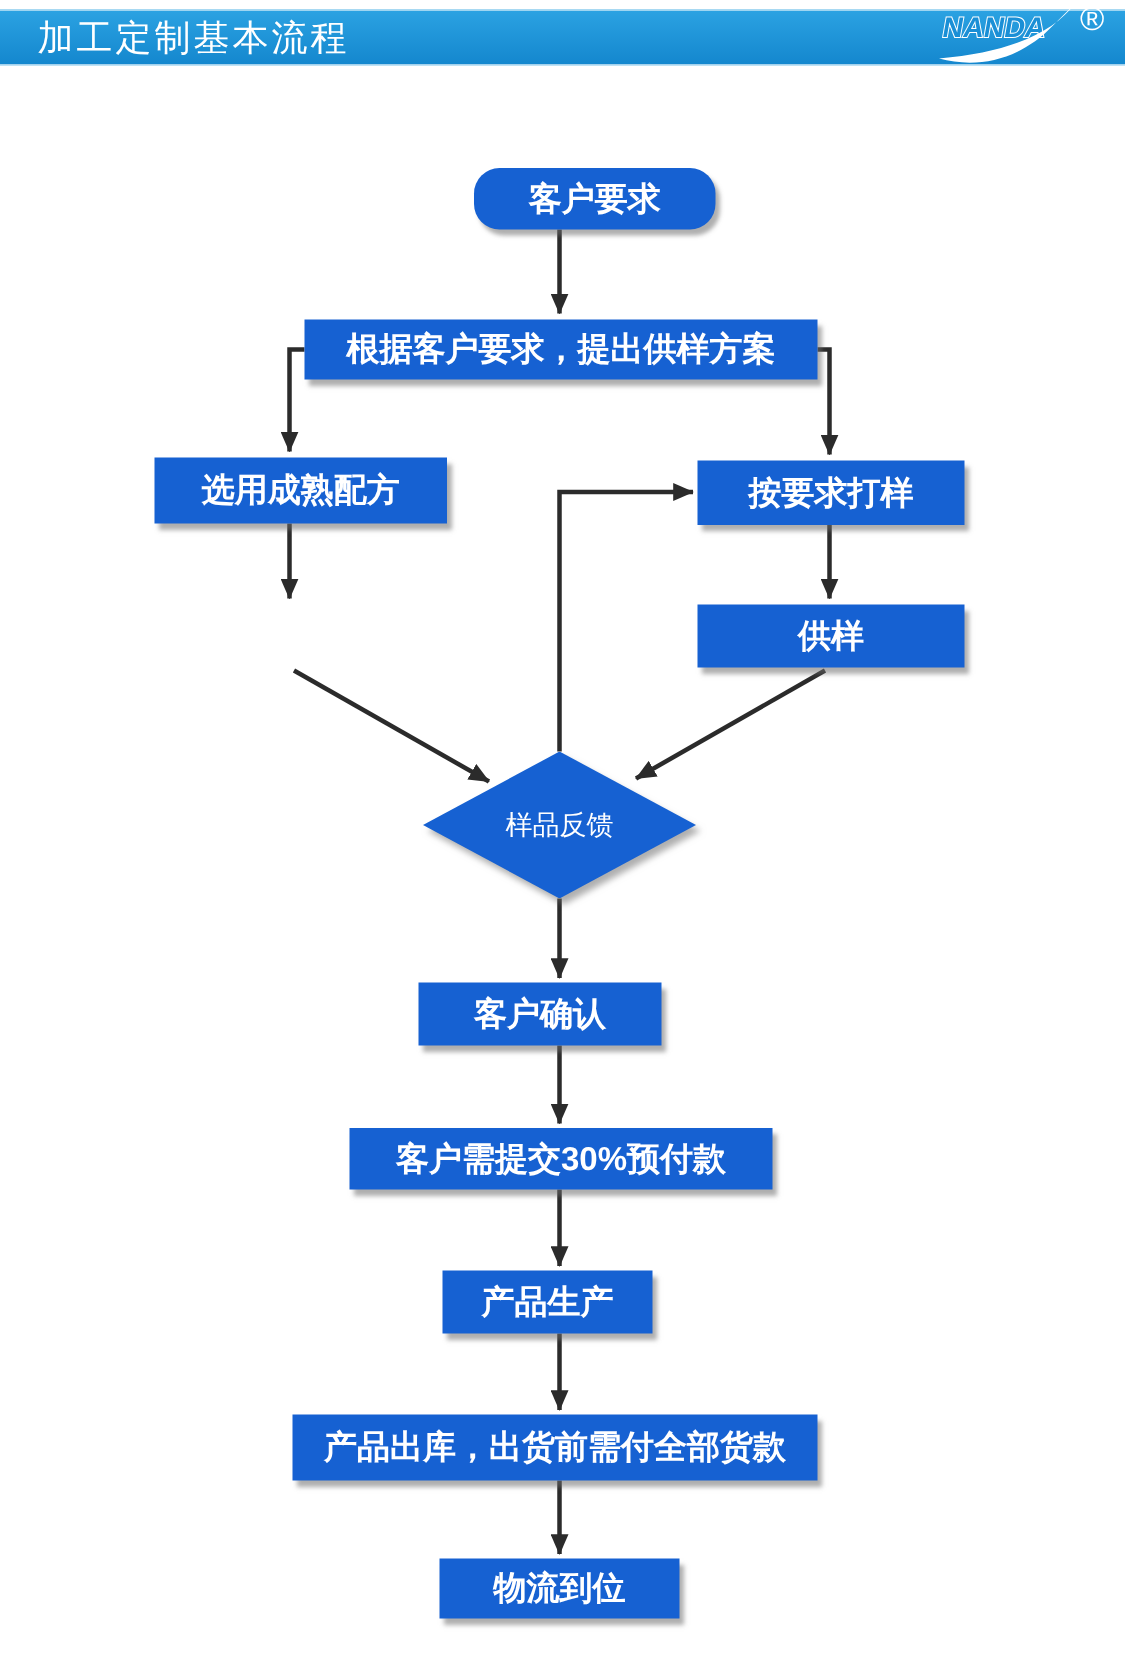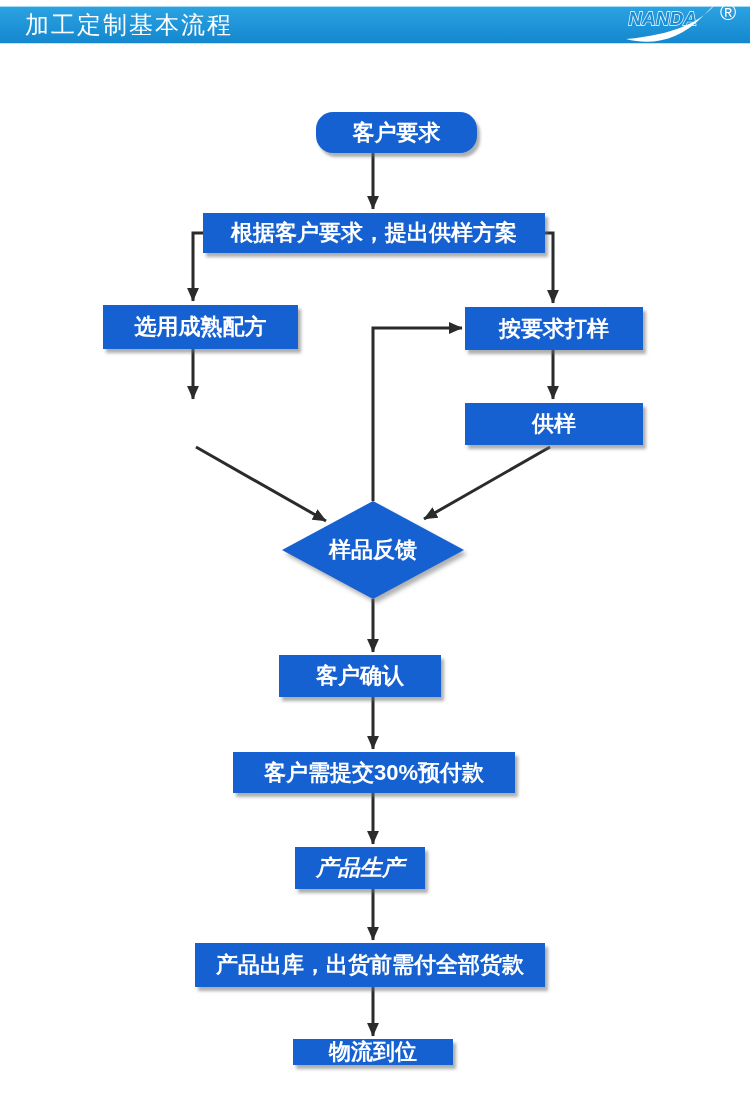--- a/index.html
+++ b/index.html
@@ -37,34 +37,34 @@
   .node.rounded{border-radius:17px;margin-left:24px;}
 
   #node-customer-request {left:292px;top:112px;width:161px;height:41px;}
   #node-propose-plan     {left:203px;top:213px;width:342px;height:40px;}
   #node-mature-formula   {left:103px;top:305px;width:195px;height:44px;}
   #node-sample-on-request{left:465px;top:307px;width:178px;height:43px;}
   #node-provide-samples  {left:83px; top:403px;width:221px;height:42px;}
   #node-supply-sample    {left:465px;top:403px;width:178px;height:42px;}
   #node-customer-confirm {left:279px;top:655px;width:162px;height:42px;}
   #node-prepayment       {left:233px;top:752px;width:282px;height:41px;text-align:center;}
-  #node-production       {left:295px;top:847px;width:130px;height:42px;font-style:italic;}
+  #node-production       {left:295px;top:847px;width:140px;height:42px;}
   #node-shipment         {left:195px;top:943px;width:350px;height:44px;}
-  #node-logistics        {left:293px;top:1039px;width:160px;height:26px;}
+  #node-logistics        {left:293px;top:1039px;width:160px;height:40px;}
 
   
   .diamond-wrap{
     position:absolute;left:282px;top:501px;width:182px;height:98px;
     filter:drop-shadow(3px 4px 2px rgba(110,110,110,0.55));
   }
   .diamond{
     width:100%;height:100%;background:var(--box-blue);
     clip-path:polygon(50% 0%,100% 50%,50% 100%,0% 50%);
     display:flex;align-items:center;justify-content:center;
-    color:var(--text-white);font-size:22px;font-weight:bold;white-space:nowrap;
+    color:var(--text-white);font-size:18px;font-weight:normal;white-space:nowrap;
   }
 
   
   .connectors{position:absolute;left:0;top:0;width:750px;height:1112px;pointer-events:none;}
   .connectors path{stroke:var(--arrow-color);stroke-width:3;fill:none;}
   .connectors .arrowhead{fill:var(--arrow-color);stroke:none;}
 </style>
 </head>
 <body>
 

